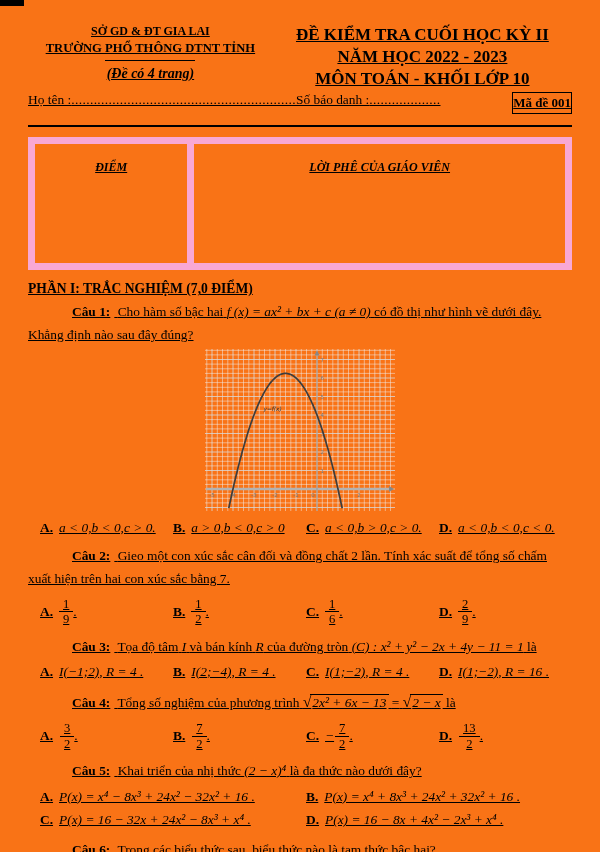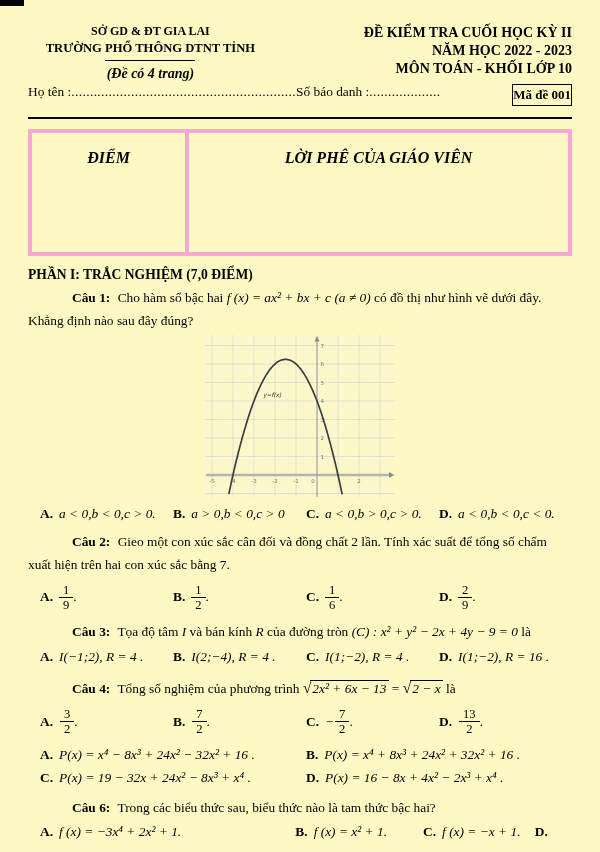--- a/index.html
+++ b/index.html
@@ -1,43 +1,43 @@
 <!DOCTYPE html>
 <html><head>
 <meta charset="utf-8">
 <style>
   html,body{margin:0;padding:0;background:#fff;}
   .page{
     width:600px;height:852px;box-sizing:border-box;
     padding:24px 28px 28px;position:relative;overflow:hidden;
     display:flex;flex-direction:column;
     font-family:"Liberation Serif","DejaVu Serif",serif;
-    font-size:13.4px;color:#000;background:#fef9c3;
+    font-size:13.4px;color:#000;background:#f97316;text-decoration:underline;
   }
   .artifact{position:absolute;left:0;top:0;width:24px;height:6px;background:#000;}
   .m{font-style:italic;}
   
   .head{display:flex;}
   .head-left{width:45%;text-align:center;}
   .hl1{font-weight:bold;font-size:12px;line-height:1.3;}
   .hl2{font-weight:bold;font-size:12.6px;line-height:1.3;}
   .shortline{width:90px;border-top:1.6px solid #000;margin:4px auto 5px;}
   .hnote{font-weight:bold;font-style:italic;font-size:14px;}
   .head-right{width:55%;text-align:center;}
-  .ht{font-weight:bold;font-size:14px;line-height:1.3;text-align:right;}
+  .ht{font-weight:bold;font-size:17px;line-height:1.3;}
   .htime{font-style:italic;font-size:12.8px;line-height:1.35;}
   
   .name-row{display:flex;margin-top:2px;white-space:nowrap;}
   .dots{overflow:hidden;letter-spacing:.4px;}
   .code-box{margin-left:auto;border:1.6px solid #000;padding:2px 0;font-weight:bold;font-size:13px;}
   .rule{border:none;border-top:2px solid #000;margin:11px 0 0;}
   
   .grade{width:100%;border-collapse:collapse;margin-top:10px;table-layout:fixed;}
-  .grade td{border:4px solid #f9a8d4;vertical-align:top;text-align:center;height:102px;
-    padding-top:16px;font-weight:bold;font-style:italic;font-size:16px;}
+  .grade td{border:7px solid #f9a8d4;vertical-align:top;text-align:center;height:102px;
+    padding-top:16px;font-weight:bold;font-style:italic;font-size:12px;}
   .grade .c1{width:28%;}
   
   .part-heading{font-weight:bold;font-size:13.6px;margin:11px 0 0;}
   .stem{margin:4px 0 2px;line-height:1.7;}
   .qlabel{font-weight:bold;margin-right:4px;margin-left:44px;}
   .graph-wrap{text-align:center;margin:2px 0;}
   .opts4{display:flex;padding-left:12px;margin:1px 0 3px;line-height:1.6;}
   .opts4 .opt{flex:1;}
   .opts2{display:grid;grid-template-columns:50% 50%;padding-left:12px;margin:1px 0 3px;line-height:1.75;}
   .optsf{display:flex;align-items:center;padding-left:12px;margin:6px 0 5px;}
@@ -234,21 +234,21 @@
           <span class="frac">
             <span class="num">2</span>
             <span class="den">9</span>
           </span>
           <span>.</span>
         </span>
     </div>
   </div>
 
   <div class="q">
-    <p class="stem"><b class="qlabel">Câu 3:</b> <span>Tọa độ tâm</span> <span class="m">I</span> <span>và bán kính</span> <span class="m">R</span> <span>của đường tròn</span> <span class="m">(C) : x² + y² − 2x + 4y − 9 = 0</span> <span>là</span></p>
+    <p class="stem"><b class="qlabel">Câu 3:</b> <span>Tọa độ tâm</span> <span class="m">I</span> <span>và bán kính</span> <span class="m">R</span> <span>của đường tròn</span> <span class="m">(C) : x² + y² − 2x + 4y − 11 = 1</span> <span>là</span></p>
     <div class="opts4">
       <span class="opt"><b class="ol">A.</b><span class="m">I(−1;2), R = 4 .</span></span>
       <span class="opt"><b class="ol">B.</b><span class="m">I(2;−4), R = 4 .</span></span>
       <span class="opt"><b class="ol">C.</b><span class="m">I(1;−2), R = 4 .</span></span>
       <span class="opt"><b class="ol">D.</b><span class="m">I(1;−2), R = 16 .</span></span>
     </div>
   </div>
 
   <div class="q">
     <p class="stem"><b class="qlabel">Câu 4:</b> <span>Tổng số nghiệm của phương trình</span> <span class="sqrt"><span class="rsign">√</span><span class="rad">2x² + 6x − 13</span></span> <span>=</span> <span class="sqrt"><span class="rsign">√</span><span class="rad">2 − x</span></span> <span>là</span></p>
@@ -286,24 +286,25 @@
           <span class="frac">
             <span class="num">13</span>
             <span class="den">2</span>
           </span>
           <span>.</span>
         </span>
     </div>
   </div>
 
   <div class="q">
+    <p class="stem"><b class="qlabel">Câu 5:</b> <span>Khai triển của nhị thức</span> <span class="m">(2 − x)⁴</span> <span>là đa thức nào dưới đây?</span></p>
     <div class="opts2">
       <span class="opt"><b class="ol">A.</b><span class="m">P(x) = x⁴ − 8x³ + 24x² − 32x² + 16 .</span></span>
       <span class="opt"><b class="ol">B.</b><span class="m">P(x) = x⁴ + 8x³ + 24x² + 32x² + 16 .</span></span>
-      <span class="opt"><b class="ol">C.</b><span class="m">P(x) = 19 − 32x + 24x² − 8x³ + x⁴ .</span></span>
+      <span class="opt"><b class="ol">C.</b><span class="m">P(x) = 16 − 32x + 24x² − 8x³ + x⁴ .</span></span>
       <span class="opt"><b class="ol">D.</b><span class="m">P(x) = 16 − 8x + 4x² − 2x³ + x⁴ .</span></span>
     </div>
   </div>
 
   <div class="q">
     <p class="stem"><b class="qlabel">Câu 6:</b> <span>Trong các biểu thức sau, biểu thức nào là tam thức bậc hai?</span></p>
     <div class="opts-q6">
       <span class="q6a"><b class="ol">A.</b><span class="m">f (x) = −3x⁴ + 2x² + 1.</span></span>
       <span class="q6b"><b class="ol">B.</b><span class="m">f (x) = x² + 1.</span></span>
       <span class="q6c"><b class="ol">C.</b><span class="m">f (x) = −x + 1.</span></span>

